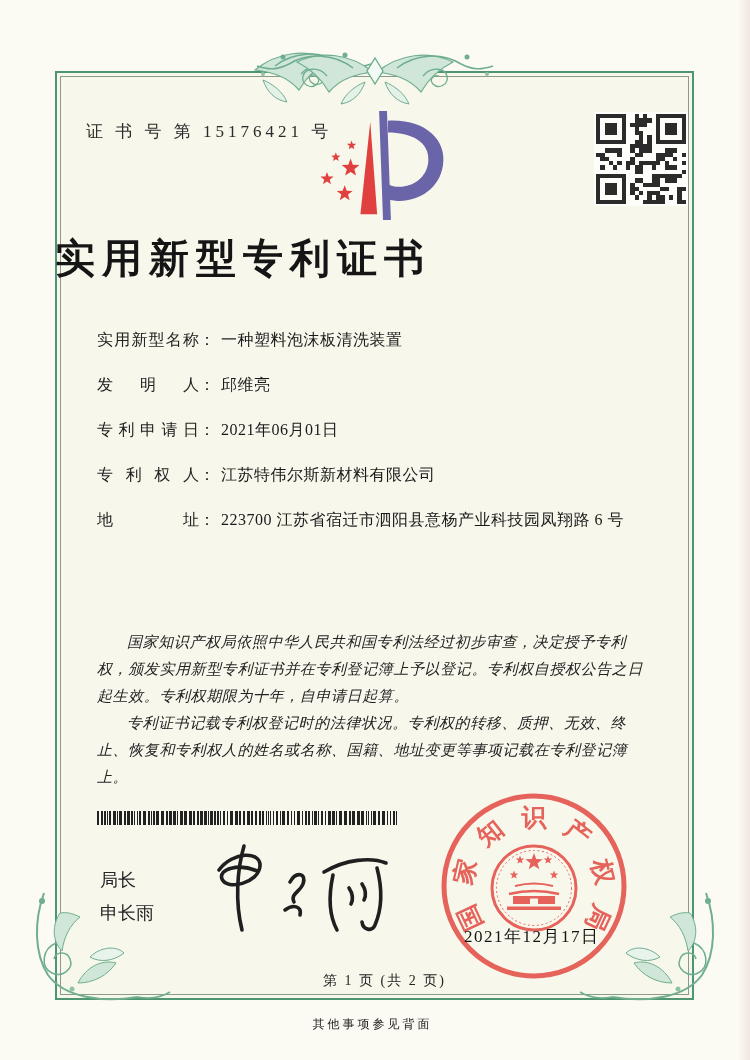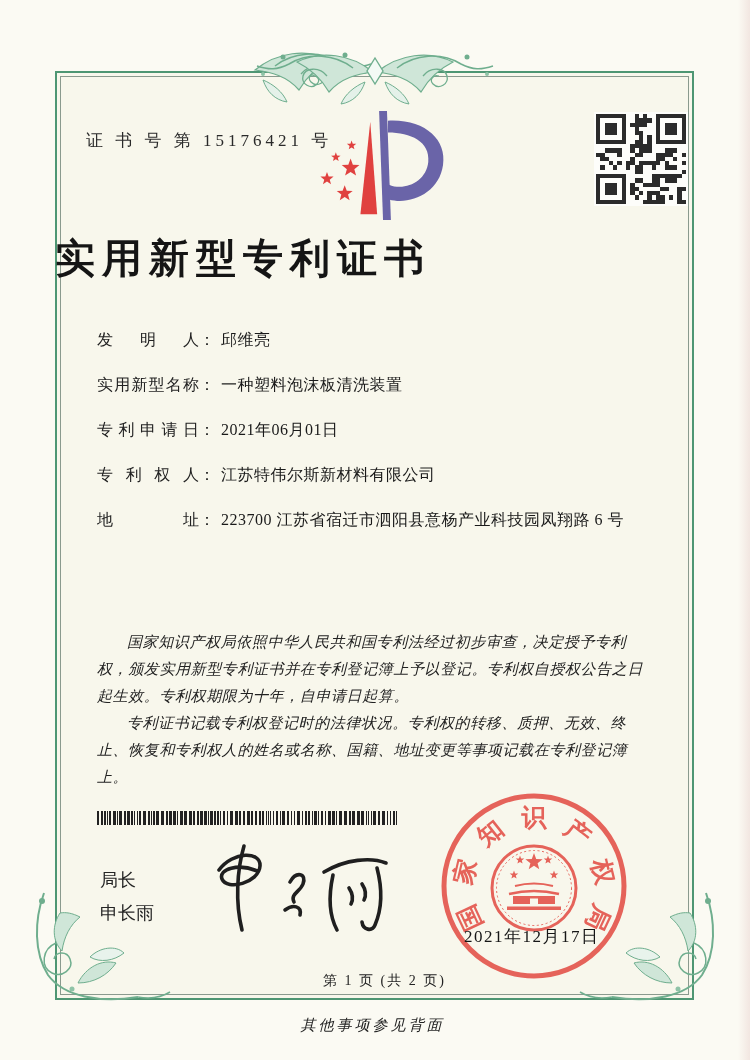--- a/index.html
+++ b/index.html
@@ -15,21 +15,21 @@
     position:absolute;left:55px;top:71px;width:635px;height:925px;
     border:2.5px solid #4e9673;
   }
   .cert-border .inner-line{
     position:absolute;left:3px;top:3px;right:3px;bottom:3px;
     border:1px solid #8a9a8e;
   }
   .edge-tint{position:absolute;right:0;top:0;width:12px;height:1060px;
     background:linear-gradient(to right, rgba(0,0,0,0), rgba(214,170,170,0.25));}
   .cert-number{
-    position:absolute;left:86px;top:129px;font-size:17px;letter-spacing:4px;color:#2a2a2a;
+    position:absolute;left:86px;top:120px;font-size:17px;letter-spacing:4px;color:#2a2a2a;
   }
   .logo-box{position:absolute;left:298px;top:106px;width:175px;height:118px;}
   .qr-box{position:absolute;left:594px;top:112px;width:90px;height:90px;background:#fdfdfa;padding:2px;}
   .title{
     position:absolute;left:55px;top:231px;width:635px;text-align:left;
     font-size:40px;font-weight:600;letter-spacing:7px;color:#151515;
   }
   .fields{position:absolute;left:97px;top:330px;width:570px;font-size:16px;}
   .field-row{height:20px;line-height:20px;margin-bottom:25px;white-space:nowrap;}
   .flabel{display:inline-block;width:102px;text-align:justify;text-align-last:justify;vertical-align:top;color:#222;}
@@ -42,21 +42,21 @@
   }
   .paragraphs p{margin:0;text-indent:2em;}
   .barcode-box{position:absolute;left:97px;top:811px;width:305px;height:14px;}
   .signer{position:absolute;left:100px;top:864px;font-family:"Liberation Sans","DejaVu Sans",sans-serif;
     font-size:18px;color:#242424;line-height:33px;}
   .signature-box{position:absolute;left:202px;top:838px;width:205px;height:100px;}
   .seal-box{position:absolute;left:439px;top:791px;width:190px;height:190px;opacity:0.92;}
   .seal-date{position:absolute;left:464px;top:925px;font-size:17px;letter-spacing:1.5px;color:#161616;z-index:6;}
   .page-note{position:absolute;left:55px;top:972px;width:635px;text-align:center;font-size:14px;letter-spacing:2px;color:#222;margin-left:12px;}
   .back-note{position:absolute;left:55px;top:1016px;width:635px;text-align:center;
-    font-size:15px;font-style:italic;letter-spacing:3px;color:#232323;}
+    font-size:12px;letter-spacing:3px;color:#232323;}
   .orn-top{position:absolute;left:253px;top:40px;width:244px;height:68px;z-index:2;}
   .orn-bl{position:absolute;left:26px;top:891px;width:152px;height:118px;z-index:2;}
   .orn-br{position:absolute;left:572px;top:891px;width:152px;height:118px;z-index:2;transform:scaleX(-1);}
   svg{display:block;}
 </style>
 </head>
 <body>
 
 <div class="paper-inner"></div>
 
@@ -248,24 +248,24 @@
     <rect x="16" y="2" width="3" height="3" fill="#2b2b2b"></rect>
     <rect x="0" y="14" width="7" height="7" fill="#2b2b2b"></rect>
     <rect x="1" y="15" width="5" height="5" fill="#fdfdfa"></rect>
     <rect x="2" y="16" width="3" height="3" fill="#2b2b2b"></rect>
   </svg>
 
 <div class="title">实用新型专利证书</div>
 
 <div class="fields">
   <div class="field-row">
-    <span class="flabel">发明人</span><span class="colon">：</span><span class="fvalue">邱维亮</span>
+    <span class="flabel">实用新型名称</span><span class="colon">：</span><span class="fvalue">一种塑料泡沫板清洗装置</span>
   </div>
   <div class="field-row">
-    <span class="flabel">实用新型名称</span><span class="colon">：</span><span class="fvalue">一种塑料泡沫板清洗装置</span>
+    <span class="flabel">发明人</span><span class="colon">：</span><span class="fvalue">邱维亮</span>
   </div>
   <div class="field-row">
     <span class="flabel">专利申请日</span><span class="colon">：</span><span class="fvalue">2021年06月01日</span>
   </div>
   <div class="field-row">
     <span class="flabel">专利权人</span><span class="colon">：</span><span class="fvalue">江苏特伟尔斯新材料有限公司</span>
   </div>
   <div class="field-row">
     <span class="flabel">地址</span><span class="colon">：</span><span class="fvalue">223700 江苏省宿迁市泗阳县意杨产业科技园凤翔路 6 号</span>
   </div>

